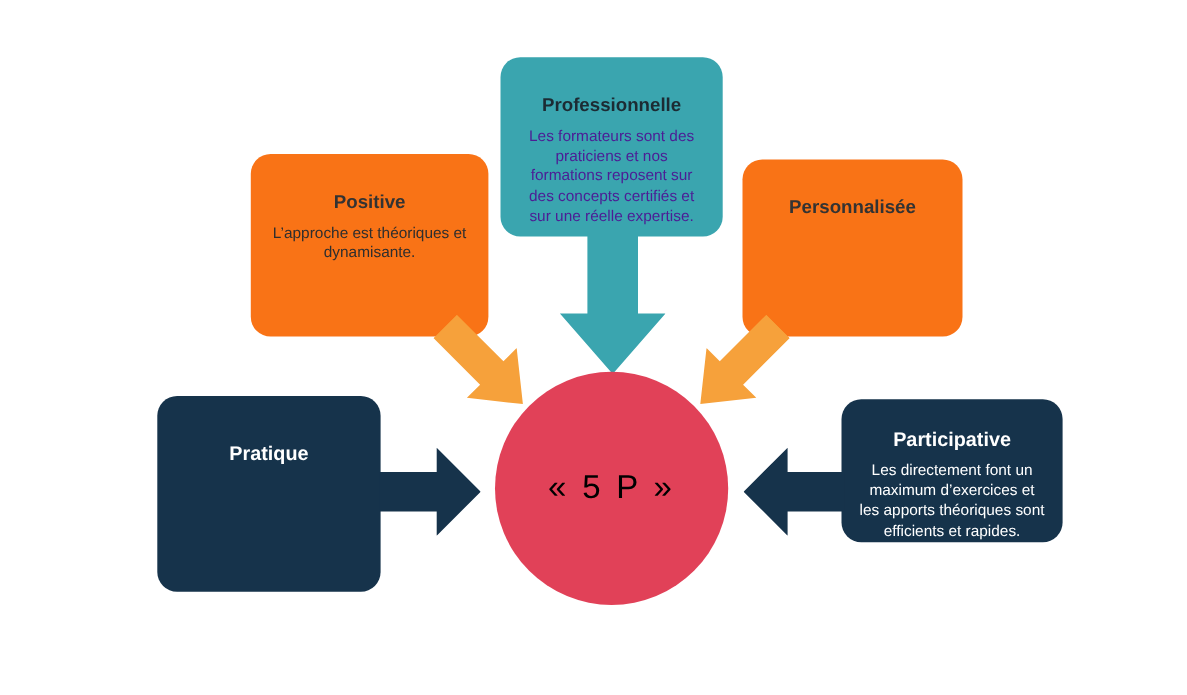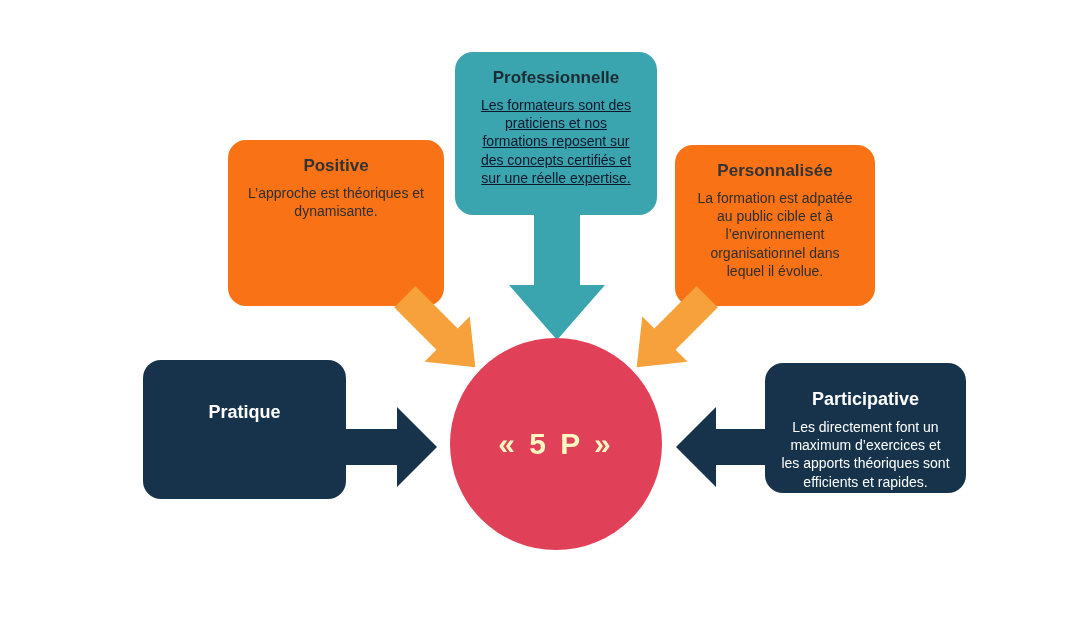--- a/index.html
+++ b/index.html
@@ -12,21 +12,21 @@
     position: relative;
     width: 1079px;
     height: 632px;
     background: #ffffff;
     overflow: hidden;
   }
   .box {
     position: absolute;
     border-radius: 18px;
     box-sizing: border-box;
-    padding: 14px 16px;
+    padding: 32px 16px;
     text-align: center;
   }
   .box .title {
     font-weight: bold;
     font-size: 17px;
     margin: 2px 0 8px 0;
   }
   .box .body {
     font-size: 14px;
     line-height: 1.3;
@@ -34,47 +34,47 @@
   }
   .box.olive {
     background: #f97316;
     color: #2e2e2e;
   }
   .box.olive .title { color: #333333; }
   .box.teal {
     background: #3aa5af;
   }
   .box.teal .title { color: #1c2b33; }
-  .box.teal .body { color: #0f172a; text-decoration: underline; }
+  .box.teal .body { color: #4c1d95; }
   .box.navy {
     background: #16334b;
     color: #ffffff;
   }
   .box.navy .title { color: #ffffff; font-size: 18px; }
 
   #box-professionnelle { left: 455px; top: 52px;  width: 202px; height: 163px; }
   #box-positive        { left: 228px; top: 140px; width: 216px; height: 166px; }
   #box-personnalisee   { left: 675px; top: 145px; width: 200px; height: 161px; }
-  #box-pratique        { left: 143px; top: 360px; width: 203px; height: 139px; padding-top: 40px; }
+  #box-pratique        { left: 143px; top: 360px; width: 203px; height: 178px; padding-top: 40px; }
   #box-participative   { left: 765px; top: 363px; width: 201px; height: 130px; padding-top: 24px; }
 
   #circle-5p {
     position: absolute;
     left: 450px; top: 338px;
     width: 212px; height: 212px;
     border-radius: 50%;
     background: #e14158;
     display: flex;
     align-items: center;
     justify-content: center;
   }
   #circle-5p .center-label {
-    color: #fef9c3;
+    color: #000000;
     font-size: 30px;
-    font-weight: bold;
+    font-weight: normal;
     letter-spacing: 3px;
   }
 
   .arrow { position: absolute; }
   #arrow-down-teal   { left: 509px; top: 210px; }
   #arrow-right-navy  { left: 345px; top: 407px; }
   #arrow-left-navy   { left: 676px; top: 407px; }
   .orange-wrap { position: absolute; width: 100px; height: 64px; }
   #arrow-diag-left  { left: 390px; top: 300px; transform: rotate(45deg); }
   #arrow-diag-right { left: 622px; top: 300px; transform: rotate(135deg); }
@@ -89,21 +89,20 @@
     <div class="body">Les formateurs sont des praticiens et nos formations reposent sur des concepts certifiés et sur une réelle expertise.</div>
   </div>
 
   <div class="box olive" id="box-positive">
     <div class="title">Positive</div>
     <div class="body">L’approche est théoriques et dynamisante.</div>
   </div>
 
   <div class="box olive" id="box-personnalisee">
     <div class="title">Personnalisée</div>
-    <div class="body">La formation est adpatée au public cible et à l’environnement organisationnel dans lequel il évolue.</div>
   </div>
 
   <div class="box navy" id="box-pratique">
     <div class="title">Pratique</div>
   </div>
 
   <div class="box navy" id="box-participative">
     <div class="title">Participative</div>
     <div class="body">Les directement font un maximum d’exercices et les apports théoriques sont efficients et rapides.</div>
   </div>

